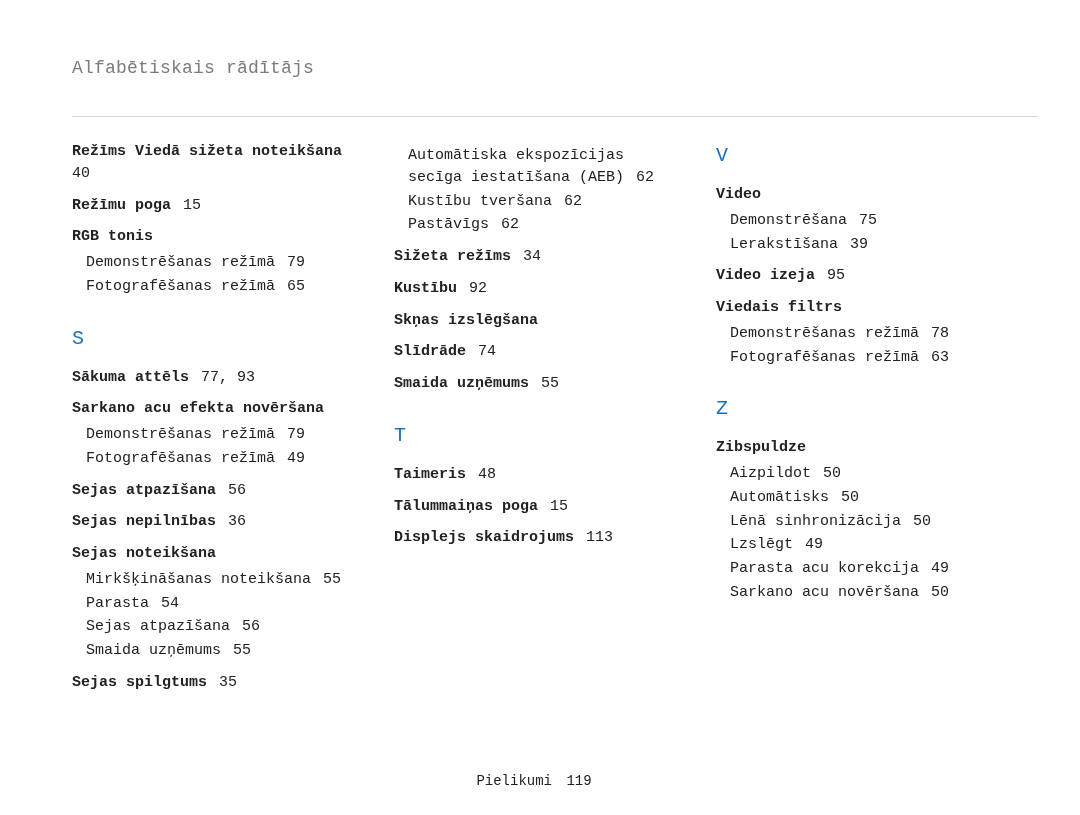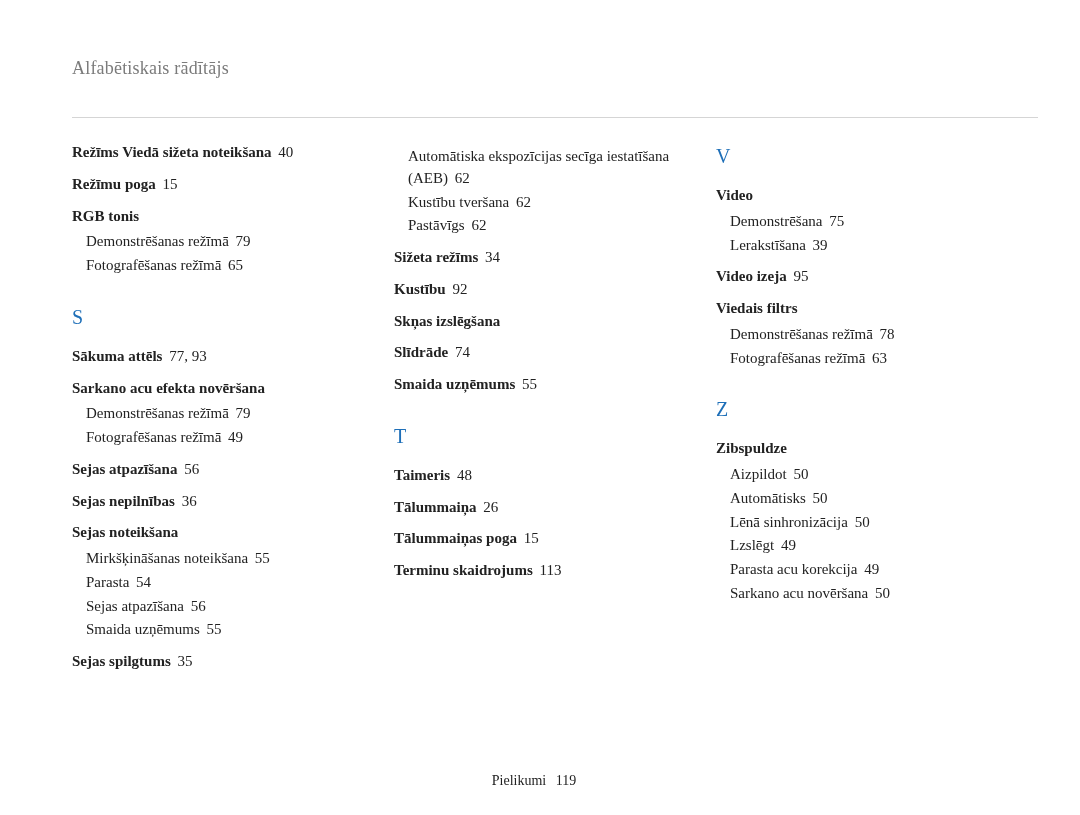--- a/index.html
+++ b/index.html
@@ -8,21 +8,21 @@
     --gray-title:#7b7b7b;
     --accent:#1e6fb8;
     --ink:#222;
   }
   html,body{margin:0;padding:0;background:#fff;}
   .page{
     width:var(--page-w);
     height:var(--page-h);
     box-sizing:border-box;
     padding:58px 42px 30px 72px;
-    font-family:Liberation Serif, serif;
+    font-family:Liberation Mono, monospace;
     color:var(--ink);
     position:relative;
   }
   .page-title{
     color:var(--gray-title);
     font-size:18px;
     font-weight:400;
     margin-bottom:38px;
     letter-spacing:.2px;
   }
@@ -98,23 +98,22 @@
             <div class="sub-row"><span>Kustību tveršana</span><span class="pg">  62</span></div>
             <div class="sub-row"><span>Pastāvīgs</span><span class="pg">  62</span></div>
           </div></div>
         <div class="entry"><span class="term">Sižeta režīms</span><span class="pg">  34</span></div>
         <div class="entry"><span class="term">Kustību</span><span class="pg">  92</span></div>
         <div class="entry"><span class="term">Skņas izslēgšana</span></div>
         <div class="entry"><span class="term">Slīdrāde</span><span class="pg">  74</span></div>
         <div class="entry"><span class="term">Smaida uzņēmums</span><span class="pg">  55</span></div>
         <div class="letter">T</div>
         <div class="entry"><span class="term">Taimeris</span><span class="pg">  48</span></div>
-        <div class="entry"><span class="term">Tālummaiņa</span><span class="pg">  26</span></div>
         <div class="entry"><span class="term">Tālummaiņas poga</span><span class="pg">  15</span></div>
-        <div class="entry"><span class="term">Terminu skaidrojums</span><span class="pg">  113</span></div>
+        <div class="entry"><span class="term">Displejs skaidrojums</span><span class="pg">  113</span></div>
       </div>
       <div class="col">
         <div class="letter">V</div>
         <div class="entry"><span class="term">Video</span><div class="subs">
             <div class="sub-row"><span>Demonstrēšana</span><span class="pg">  75</span></div>
             <div class="sub-row"><span>Lerakstīšana</span><span class="pg">  39</span></div>
           </div></div>
         <div class="entry"><span class="term">Video izeja</span><span class="pg">  95</span></div>
         <div class="entry"><span class="term">Viedais filtrs</span><div class="subs">
             <div class="sub-row"><span>Demonstrēšanas režīmā</span><span class="pg">  78</span></div>

